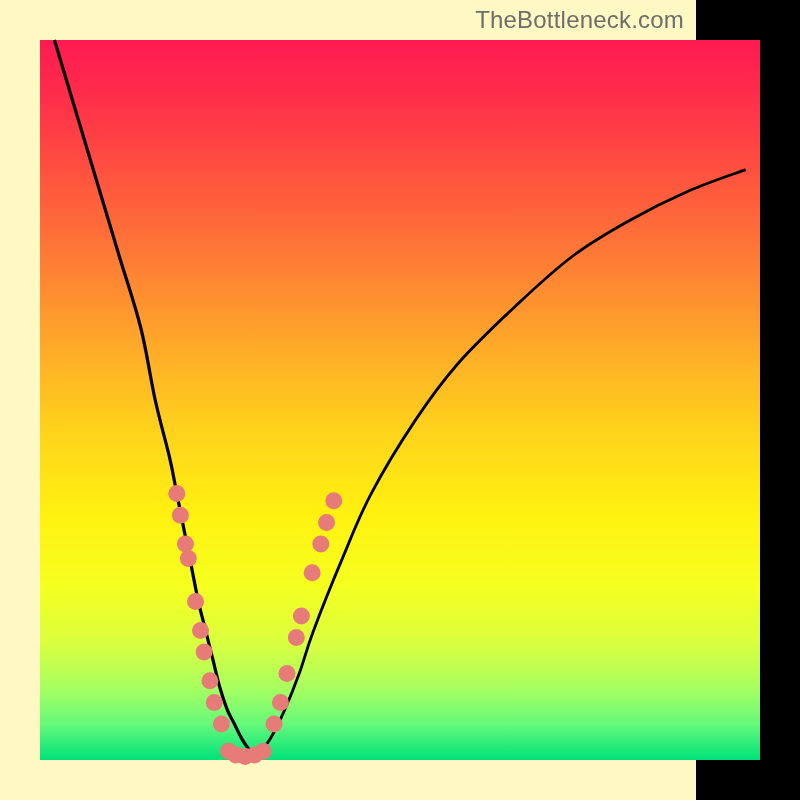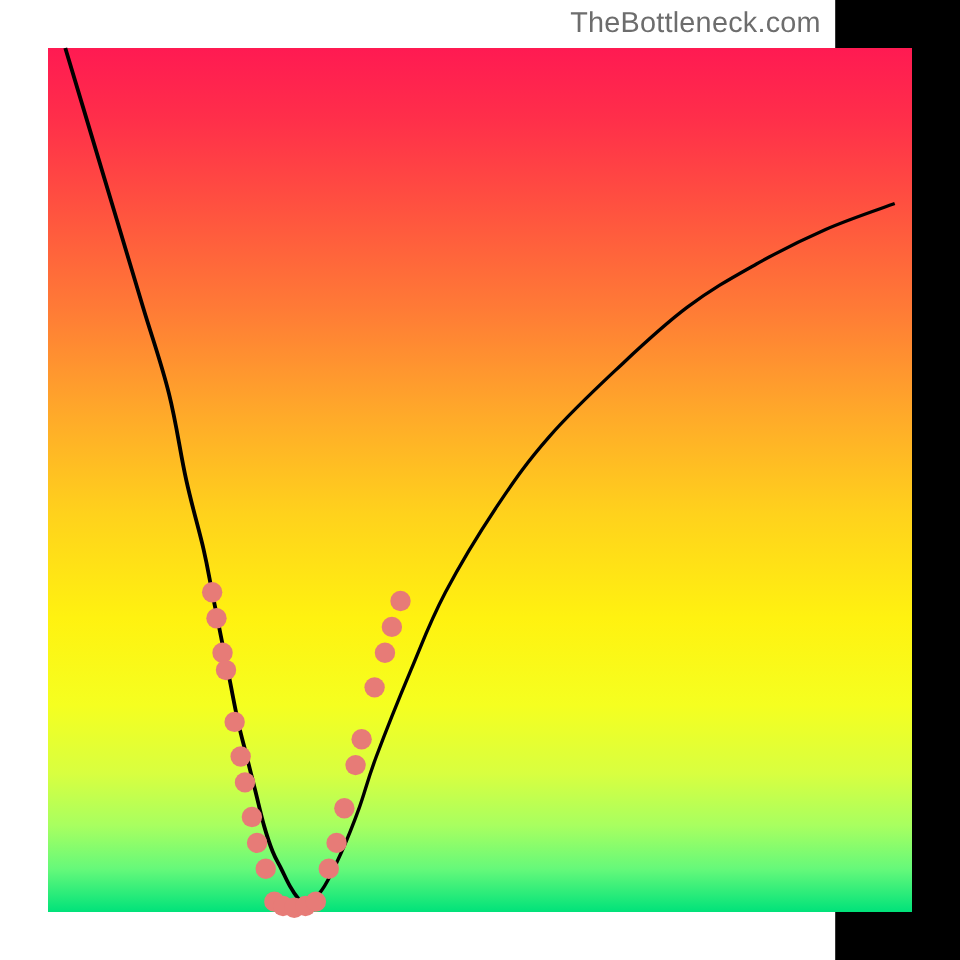--- a/index.html
+++ b/index.html
@@ -8,21 +8,21 @@
     width: 800px;
     height: 800px;
     overflow: hidden;
     background: #000;
     font-family: Arial, Helvetica, sans-serif;
   }
   .outer {
     position: relative;
     width: 696px;
     height: 800px;
-    background: #ffffff;
+    background: #fef9c3;
     text-align: center;
   }
   .plot {
     position: absolute;
     left: 40px;
     top: 40px;
     width: 720px;
     height: 720px;
     background: linear-gradient(
       to bottom,

